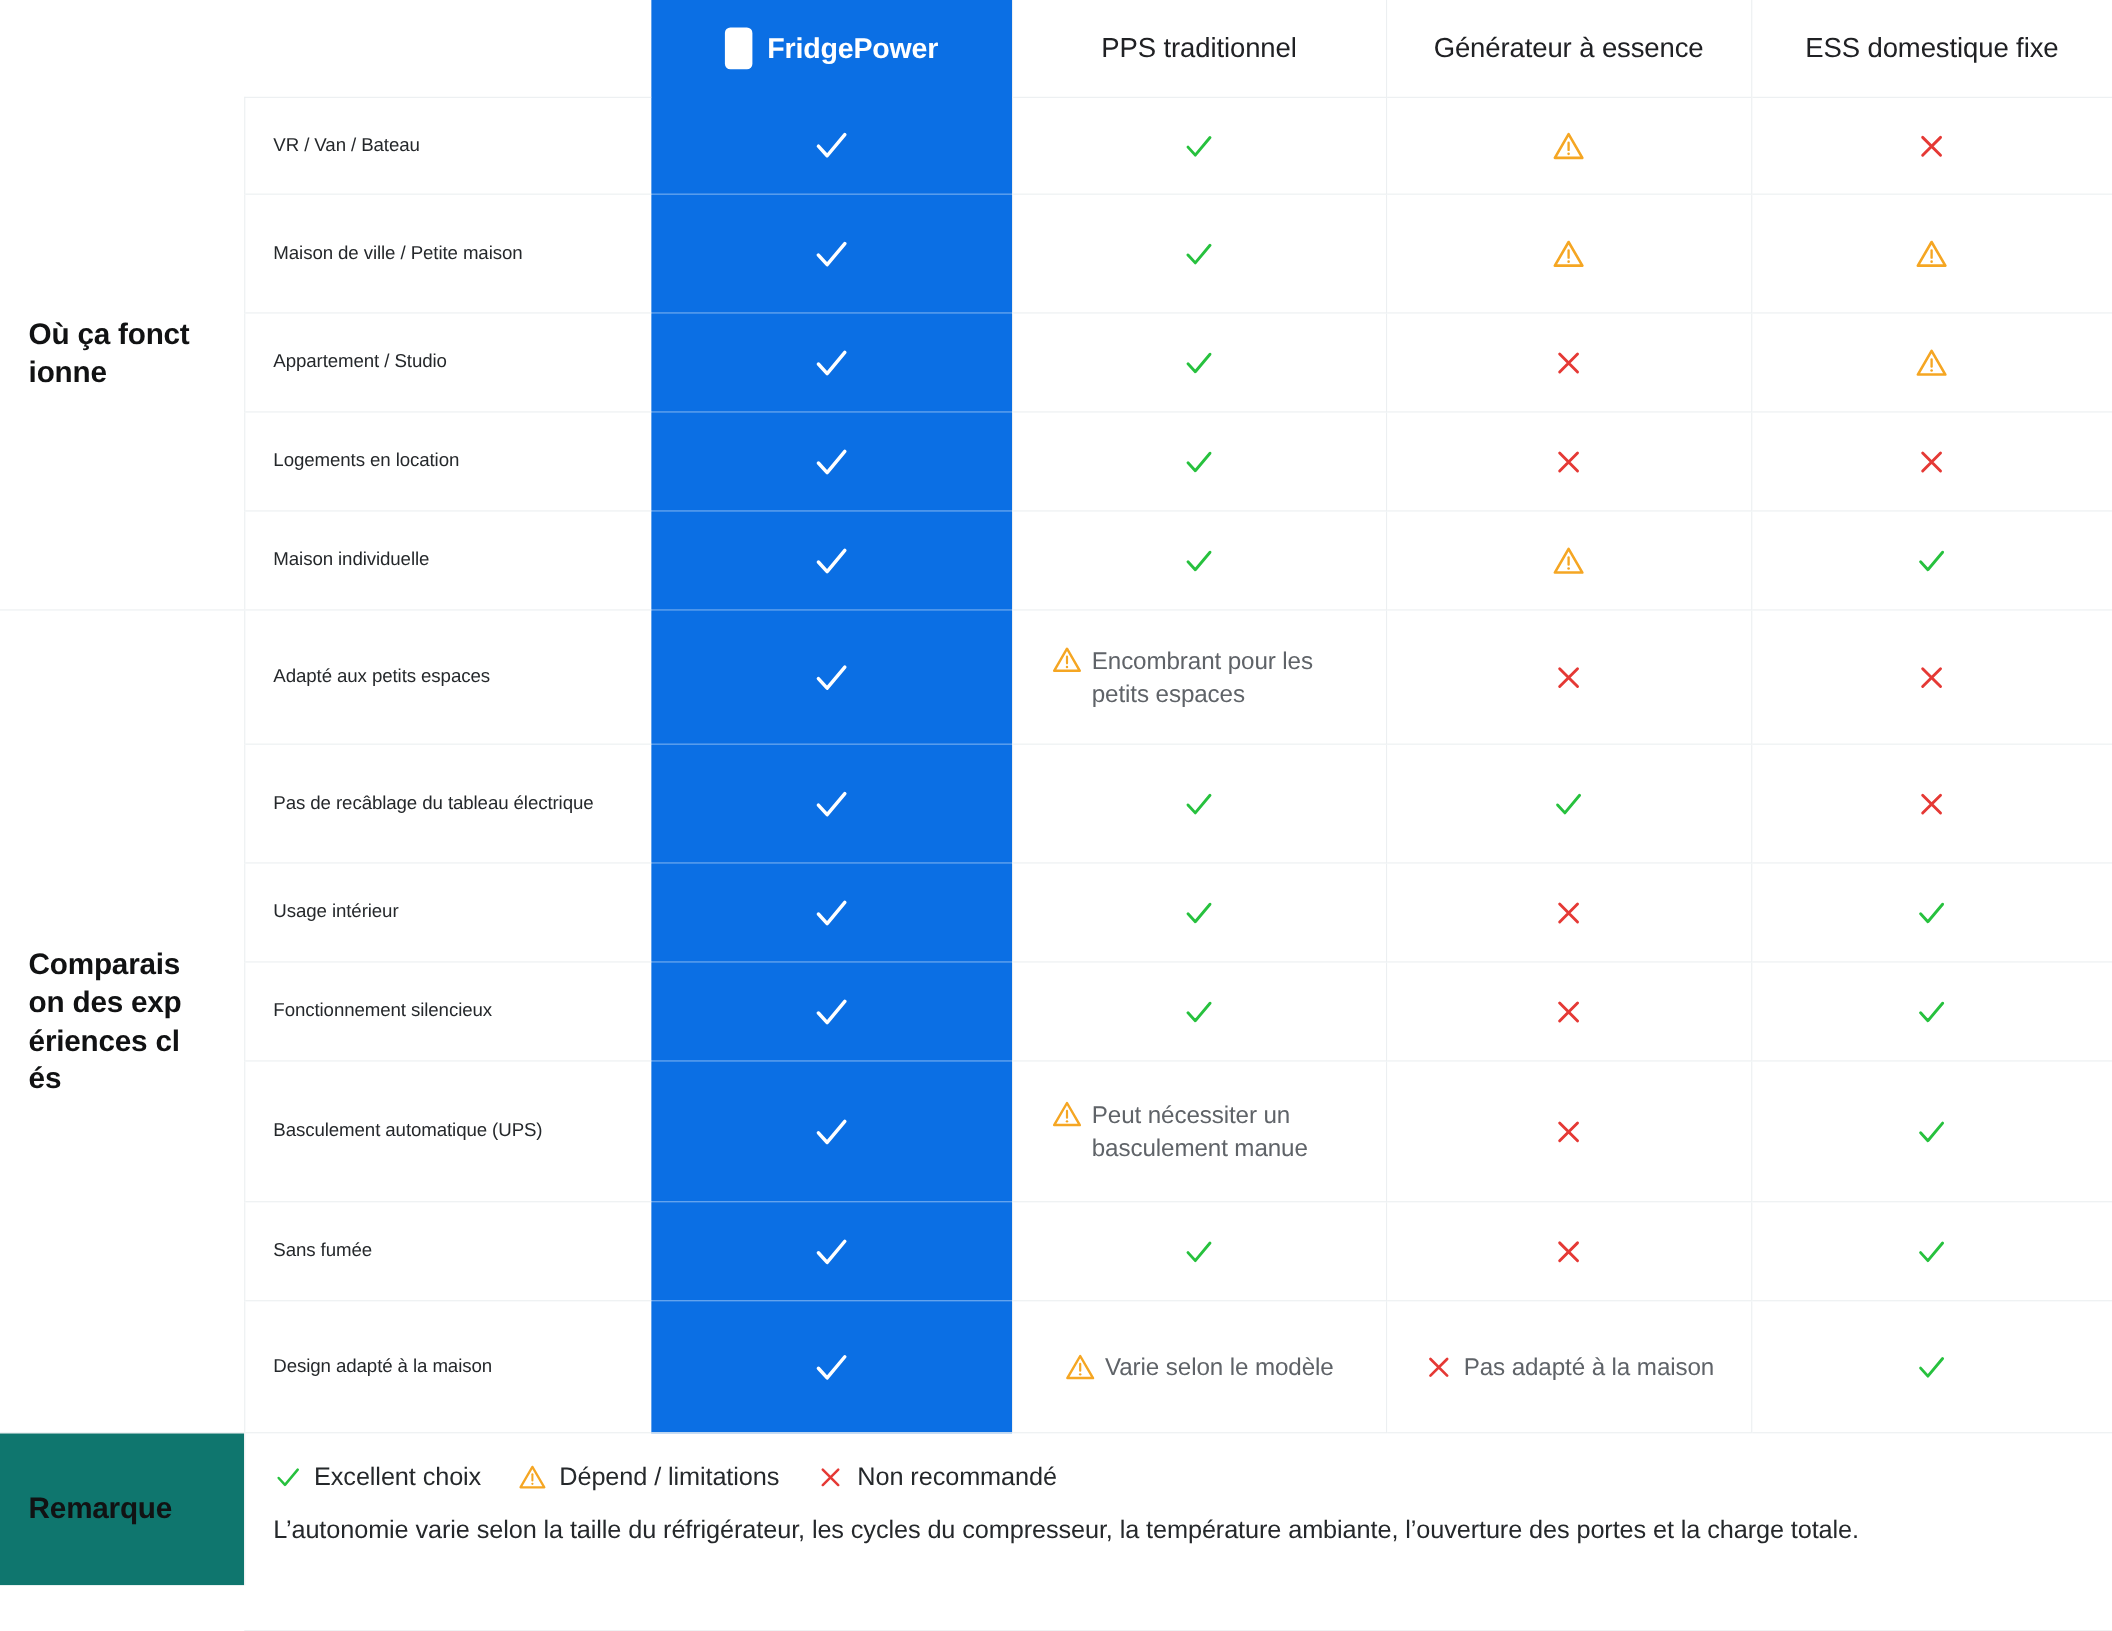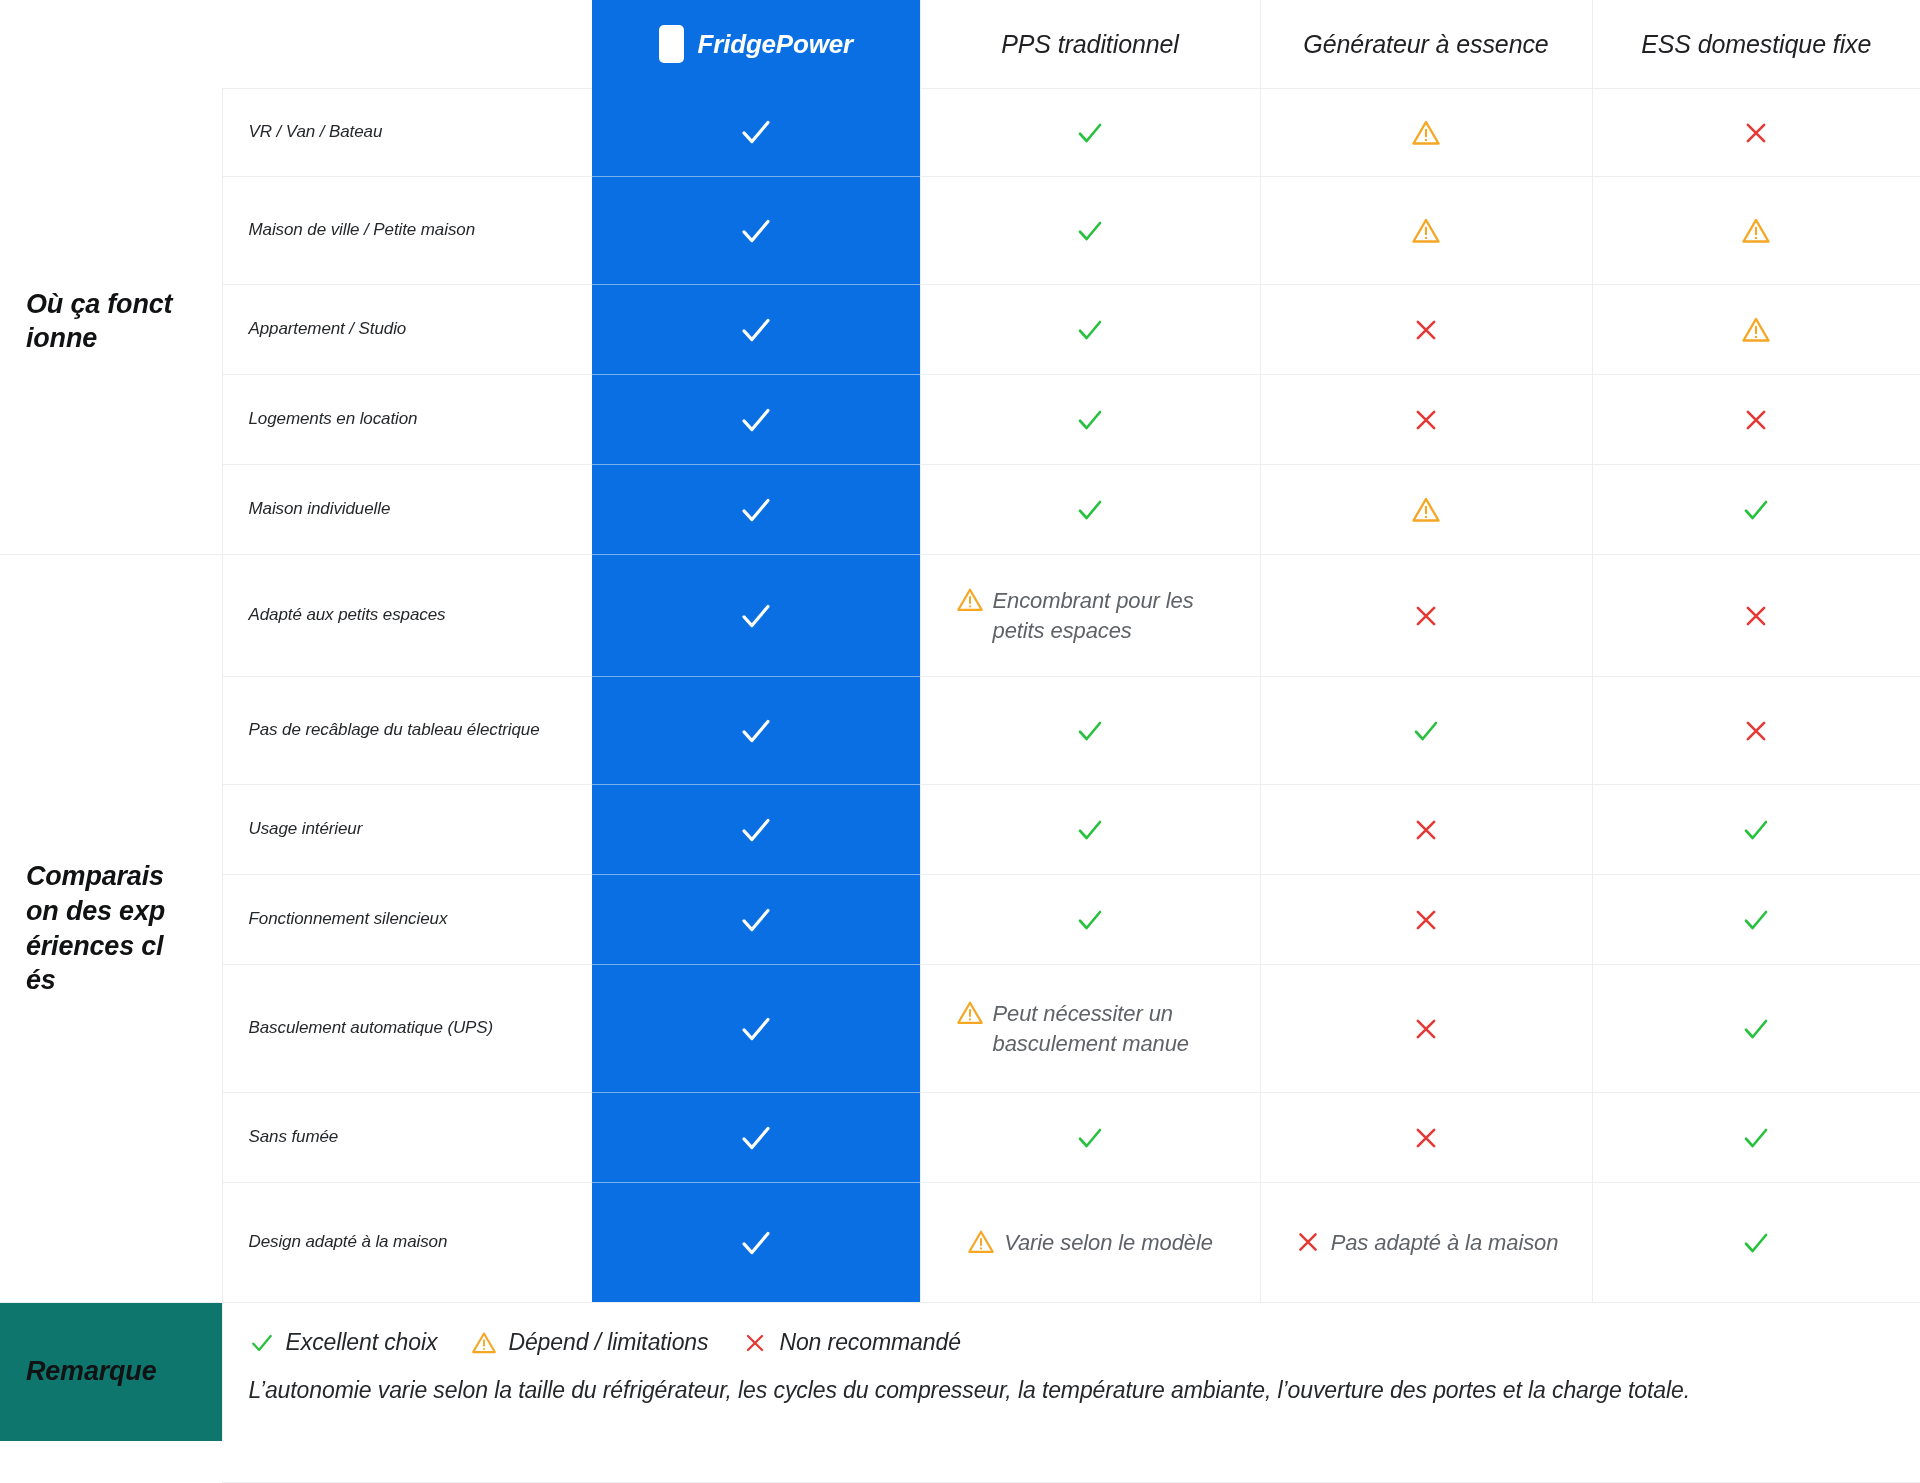--- a/index.html
+++ b/index.html
@@ -15,21 +15,20 @@
     color: #202124;
     -webkit-font-smoothing: antialiased;
     overflow: hidden;
   }
 
   .comparison-wrap {
     position: relative;
     width: 1920px;
     height: 1483px;
     box-sizing: border-box;
-    font-style: italic;
   }
 
   
   .brand-band {
     position: absolute;
     left: 592px;
     top: 0px;
     width: 328px;
     height: 1345px;
     background: #0b6fe4;
@@ -163,21 +162,21 @@
 
   .cell-note {
     display: flex;
     align-items: flex-start;
     justify-content: center;
     gap: 9px;
     padding: 0 26px;
     box-sizing: border-box;
     text-align: left;
   }
-  .cell-note.center-line { }
+  .cell-note.center-line { align-items: center; }
   .note-text {
     font-size: 22px;
     line-height: 1.33;
     color: #5f6368;
     letter-spacing: -0.1px;
     max-width: 232px;
   }
   .note-text.wide { max-width: 280px; }
 
   

